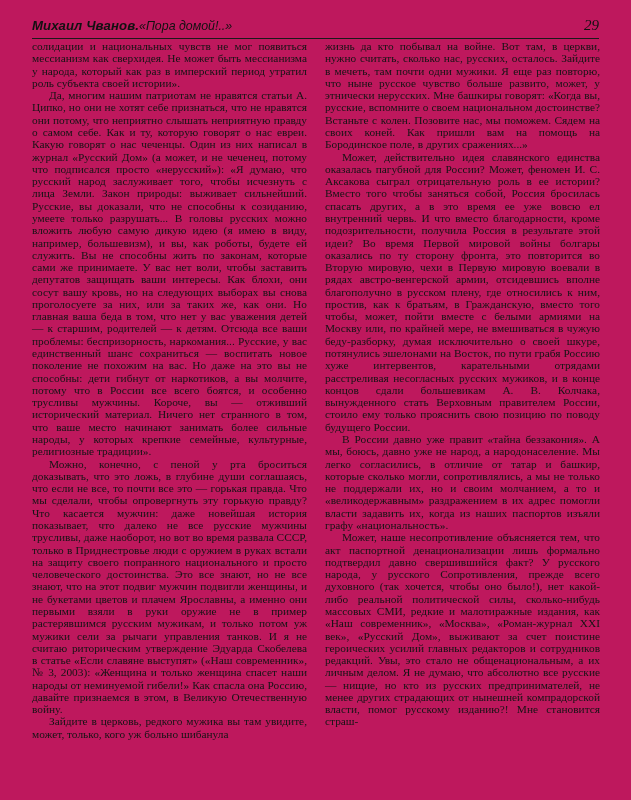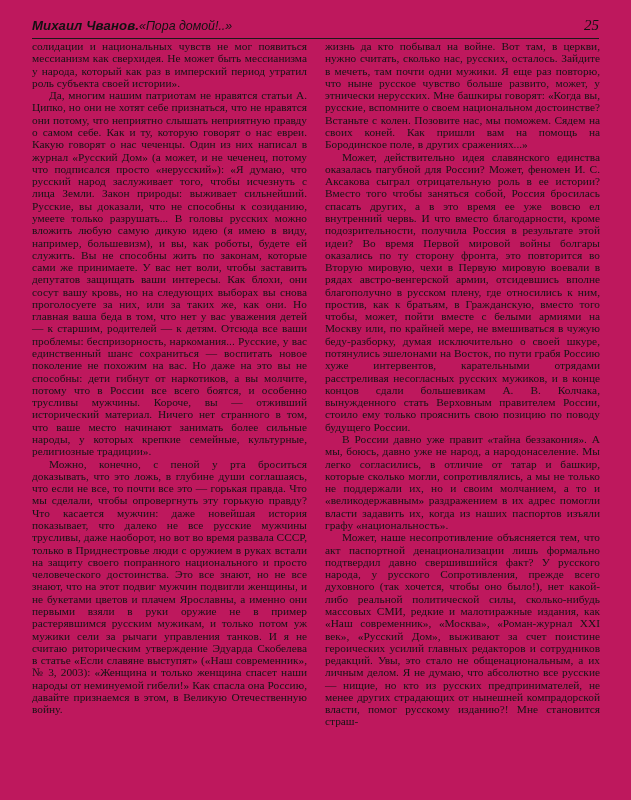--- a/index.html
+++ b/index.html
@@ -87,28 +87,29 @@
 </head>
 <body>
 
 <div class="page">
 
   <div class="running-head">
     <div class="rh-left">
       <span class="rh-author">Михаил Чванов.</span>
       <span class="rh-title">«Пора домой!..»</span>
     </div>
-    <span class="rh-page">25</span>
+    <span class="rh-page">29</span>
   </div>
 
   <div class="columns">
     <div class="col" id="col-left">
         <p class="cont">солидации и национальных чувств не мог появиться мессианизм как сверхидея. Не может быть мессианизма у народа, который как раз в имперский период утратил роль субъекта своей истории».</p>
         <p class="">Да, многим нашим патриотам не нравятся статьи А. Ципко, но они не хотят себе признаться, что не нравятся они потому, что неприятно слышать неприятную правду о самом себе. Как и ту, которую говорят о нас евреи. Какую говорят о нас чеченцы. Один из них написал в журнал «Русский Дом» (а может, и не чеченец, потому что подписался просто «нерусский»): «Я думаю, что русский народ заслуживает того, чтобы исчезнуть с лица Земли. Закон природы: выживает сильнейший. Русские, вы доказали, что не способны к созиданию, умеете только разрушать... В головы русских можно вложить любую самую дикую идею (я имею в виду, например, большевизм), и вы, как роботы, будете ей служить. Вы не способны жить по законам, которые сами же принимаете. У вас нет воли, чтобы заставить депутатов защищать ваши интересы. Как блохи, они сосут вашу кровь, но на следующих выборах вы снова проголосуете за них, или за таких же, как они. Но главная ваша беда в том, что нет у вас уважения детей — к старшим, родителей — к детям. Отсюда все ваши проблемы: беспризорность, наркомания... Русские, у вас единственный шанс сохраниться — воспитать новое поколение не похожим на вас. Но даже на это вы не способны: дети гибнут от наркотиков, а вы молчите, потому что в России все всего боятся, и особенно трусливы мужчины. Короче, вы — отживший исторический материал. Ничего нет странного в том, что ваше место начинают занимать более сильные народы, у которых крепкие семейные, культурные, религиозные традиции».</p>
         <p class="">Можно, конечно, с пеной у рта броситься доказывать, что это ложь, в глубине души соглашаясь, что если не все, то почти все это — горькая правда. Что мы сделали, чтобы опровергнуть эту горькую правду? Что касается мужчин: даже новейшая история показывает, что далеко не все русские мужчины трусливы, даже наоборот, но вот во время развала СССР, только в Приднестровье люди с оружием в руках встали на защиту своего попранного национального и просто человеческого достоинства. Это все знают, но не все знают, что на этот подвиг мужчин подвигли женщины, и не букетами цветов и плачем Ярославны, а именно они первыми взяли в руки оружие не в пример растерявшимся русским мужикам, и только потом уж мужики сели за рычаги управления танков. И я не считаю риторическим утверждение Эдуарда Скобелева в статье «Если славяне выступят» («Наш современник», № 3, 2003): «Женщина и только женщина спасет наши народы от неминуемой гибели!» Как спасла она Россию, давайте признаемся в этом, в Великую Отечественную войну.</p>
+        <p class="">Зайдите в церковь, редкого мужика вы там увидите, может, только, кого уж больно шибанула</p>
       </div>
     <div class="col" id="col-right">
         <p class="cont">жизнь да кто побывал на войне. Вот там, в церкви, нужно считать, сколько нас, русских, осталось. Зайдите в мечеть, там почти одни мужики. Я еще раз повторю, что ныне русское чувство больше развито, может, у этнически нерусских. Мне башкиры говорят: «Когда вы, русские, вспомните о своем национальном достоинстве? Встаньте с колен. Позовите нас, мы поможем. Сядем на своих коней. Как пришли вам на помощь на Бородинское поле, в других сражениях...»</p>
         <p class="">Может, действительно идея славянского единства оказалась пагубной для России? Может, феномен И. С. Аксакова сыграл отрицательную роль в ее истории? Вместо того чтобы заняться собой, Россия бросилась спасать других, а в это время ее уже вовсю ел внутренний червь. И что вместо благодарности, кроме подозрительности, получила Россия в результате этой идеи? Во время Первой мировой войны болгары оказались по ту сторону фронта, это повторится во Вторую мировую, чехи в Первую мировую воевали в рядах австро-венгерской армии, отсидевшись вполне благополучно в русском плену, где относились к ним, простив, как к братьям, в Гражданскую, вместо того чтобы, может, пойти вместе с белыми армиями на Москву или, по крайней мере, не вмешиваться в чужую беду-разборку, думая исключительно о своей шкуре, потянулись эшелонами на Восток, по пути грабя Россию хуже интервентов, карательными отрядами расстреливая несогласных русских мужиков, и в конце концов сдали большевикам А. В. Колчака, вынужденного стать Верховным правителем России, стоило ему только прояснить свою позицию по поводу будущего России.</p>
         <p class="">В России давно уже правит «тайна беззакония». А мы, боюсь, давно уже не народ, а народонаселение. Мы легко согласились, в отличие от татар и башкир, которые сколько могли, сопротивлялись, а мы не только не поддержали их, но и своим молчанием, а то и «великодержавным» раздражением в их адрес помогли власти задавить их, когда из наших паспортов изъяли графу «национальность».</p>
         <p class="">Может, наше несопротивление объясняется тем, что акт паспортной денационализации лишь формально подтвердил давно свершившийся факт? У русского народа, у русского Сопротивления, прежде всего духовного (так хочется, чтобы оно было!), нет какой-либо реальной политической силы, сколько-нибудь массовых СМИ, редкие и малотиражные издания, как «Наш современник», «Москва», «Роман-журнал XXI век», «Русский Дом», выживают за счет поистине героических усилий главных редакторов и сотрудников редакций. Увы, это стало не общенациональным, а их личным делом. Я не думаю, что абсолютно все русские — нищие, но кто из русских предпринимателей, не менее других страдающих от нынешней компрадорской власти, помог русскому изданию?! Мне становится страш-</p>
       </div>
   </div>
 
 </div>

